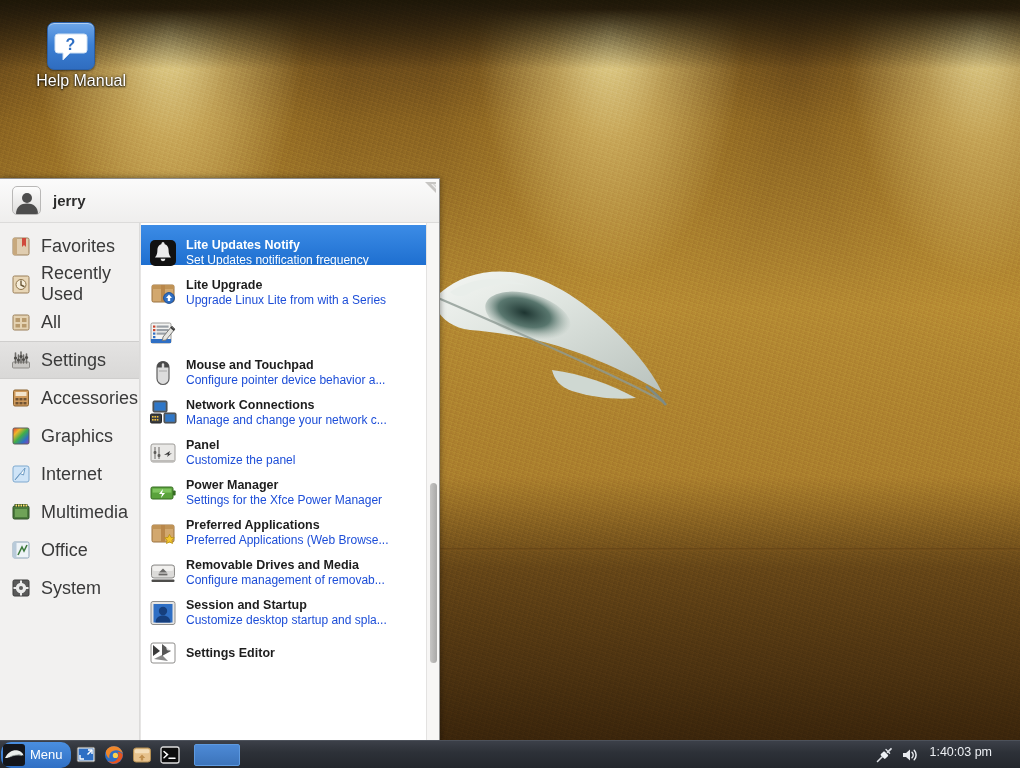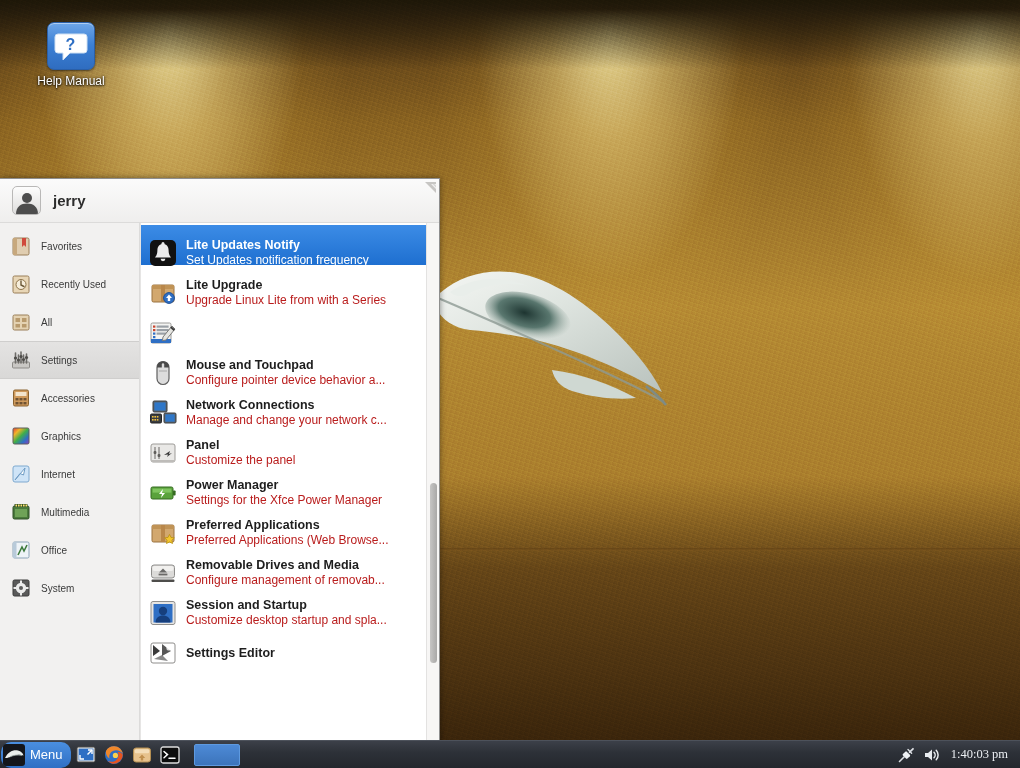--- a/index.html
+++ b/index.html
@@ -46,22 +46,23 @@
   }
   .desktop-icon .ico-box {
     width: 48px; height: 48px; margin: 0 auto 4px;
     border-radius: 7px;
     background: linear-gradient(to bottom, #6ea6e8 0%, #3b7fd4 48%, #2f6dc0 100%);
     border: 1px solid #2a5fa8;
     box-shadow: inset 0 1px 0 rgba(255,255,255,.45), 0 1px 2px rgba(0,0,0,.5);
     display:flex; align-items:center; justify-content:center;
   }
   .desktop-icon .lbl {
-    font-size: 12px; color: #fff; text-shadow: 0 1px 2px rgba(0,0,0,.9), 0 0 3px rgba(0,0,0,.8);
+    font-size: 16px; color: #fff; text-shadow: 0 1px 2px rgba(0,0,0,.9), 0 0 3px rgba(0,0,0,.8);
     line-height: 14px;
+    text-align: right;
   }
 
   
   #menu {
     position: absolute; left: 0; top: 178px; width: 440px; height: 684px;
     background: #f2f1f0;
     border: 1px solid #8e8e8e; border-left: none; border-bottom: none;
     box-shadow: 0 0 6px rgba(0,0,0,.45);
     display: flex; flex-direction: column;
     font-size: 12.5px;
@@ -82,39 +83,39 @@
 
   #menu-body { flex: 1; display: flex; min-height: 0; }
 
   
   #categories {
     width: 140px; flex: none; background: #f2f1f0;
     border-right: 1px solid #dcdbda; padding-top: 4px;
   }
   .cat {
     height: 38px; display: flex; align-items: center; padding-left: 10px;
-    color: #3a3a3a; font-size: 10px; cursor: default;
+    color: #3a3a3a; font-size: 18px; cursor: default;
   }
   .cat.sel {
     background: linear-gradient(to bottom, #e4e3e2, #d9d8d7);
     border-top: 1px solid #cfcecd; border-bottom: 1px solid #cfcecd;
   }
   .cat .ci { width: 22px; height: 22px; flex: none; margin-right: 9px; }
 
   
   #applist-wrap { flex: 1; min-width: 0; display:flex; background:#ffffff; border-left:1px solid #e6e5e4; }
   #applist { flex: 1; min-width: 0; overflow: hidden; padding-top: 2px; }
   .app {
     height: 40px; display: flex; align-items: center; padding: 16px 6px 0 8px; cursor: default;
   }
   .app .ai { width: 28px; height: 28px; flex: none; margin-right: 9px; }
   .app .txt { min-width: 0; overflow: hidden; }
   .app .t1 { font-size: 12.5px; font-weight: bold; color: #1d1d1d; line-height: 15px;
              white-space: nowrap; overflow: hidden; text-overflow: ellipsis; }
-  .app .t2 { font-size: 12px; color: #b91c1c; line-height: 15px;
+  .app .t2 { font-size: 12px; color: #1d4ed8; line-height: 15px;
              white-space: nowrap; overflow: hidden; text-overflow: ellipsis; }
   .app.sel { background: linear-gradient(to bottom, #3c8ce6 0%, #1e6fd0 100%); }
   .app.sel .t1, .app.sel .t2 { color: #ffffff; }
 
   
   #scrollbar { width: 13px; flex:none; background: #f7f6f5; border-left: 1px solid #e3e2e1;
                position: relative; }
   #scroll-thumb {
     position: absolute; left: 3px; width: 7px; top: 260px; height: 180px;
     border-radius: 4px; background: linear-gradient(to right,#c6c5c4,#a9a8a7);
@@ -157,21 +158,21 @@
   #menu-button .mb-lbl { color: #ffffff; font-size: 13px; }
   .launcher {
     width: 22px; height: 22px; margin: 0 3px; border-radius: 3px; flex: none;
     display:flex; align-items:center; justify-content:center; cursor: default;
   }
   #tasklist { flex: 1; display: flex; align-items: center; padding-left: 10px; }
   #win-button {
     width: 46px; height: 22px; background: linear-gradient(to bottom,#4d8ad6,#3c74bb);
     border: 1px solid #5e9ae0; border-radius: 2px;
   }
-  #tray { display: flex; align-items: center; padding-right: 4px; font-family: Liberation Serif, serif; }
+  #tray { display: flex; align-items: flex-start; padding-right: 20px; }
   .tray-ico { width: 20px; height: 20px; margin: 0 3px; display:flex; align-items:center; justify-content:center; }
   #clock { font-size: 12.5px; color: #eceff3; margin: 0 8px 0 6px; white-space: nowrap; }
 </style>
 </head>
 <body>
 
 <div id="wallpaper">
   <div id="wallpaper-grain"></div>
   <div id="floor-line"></div>
 

